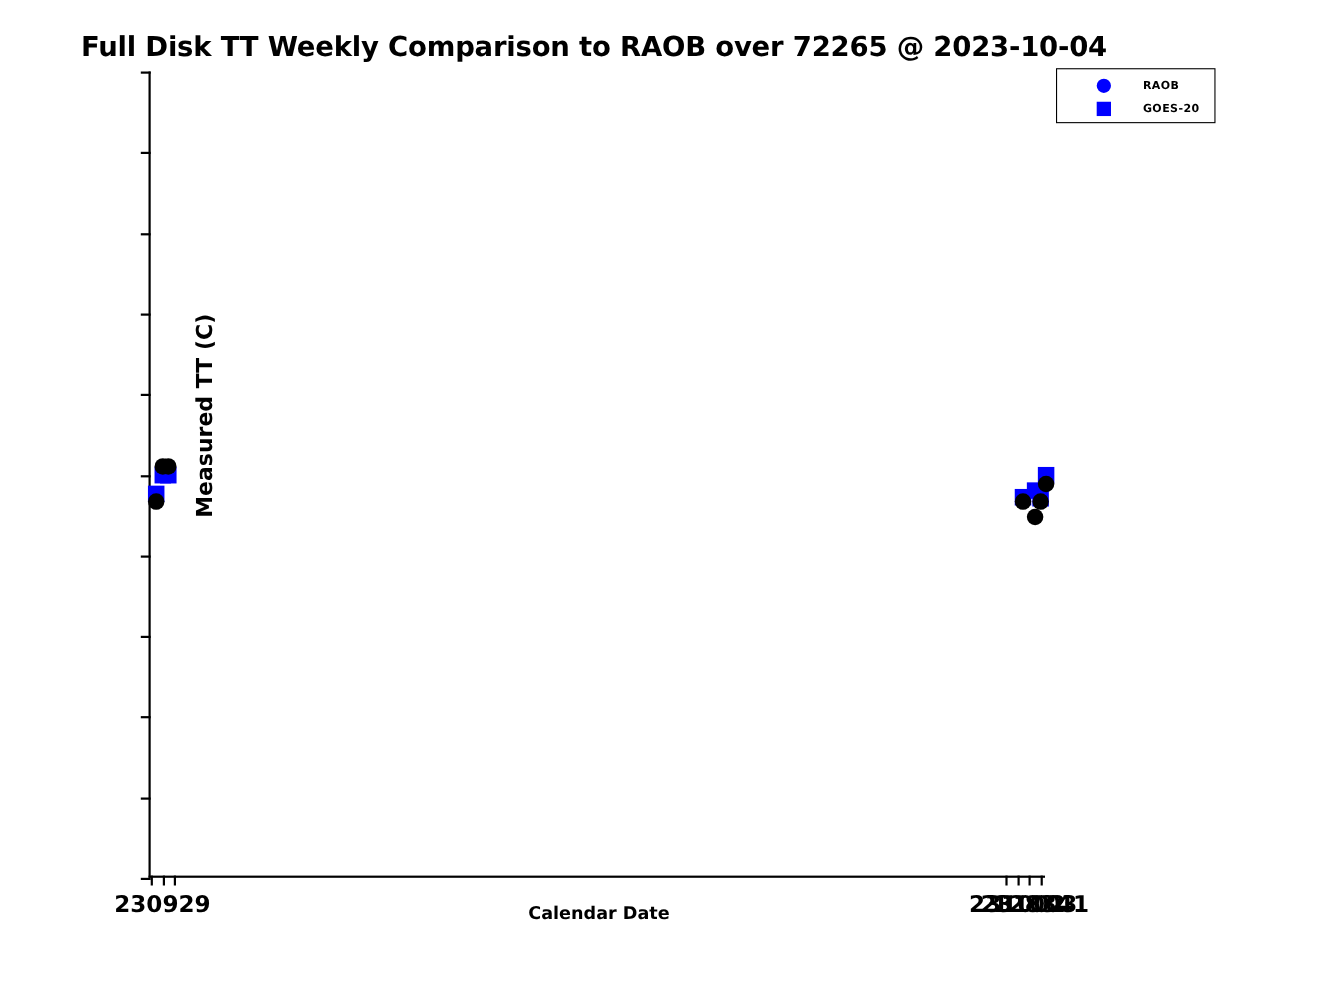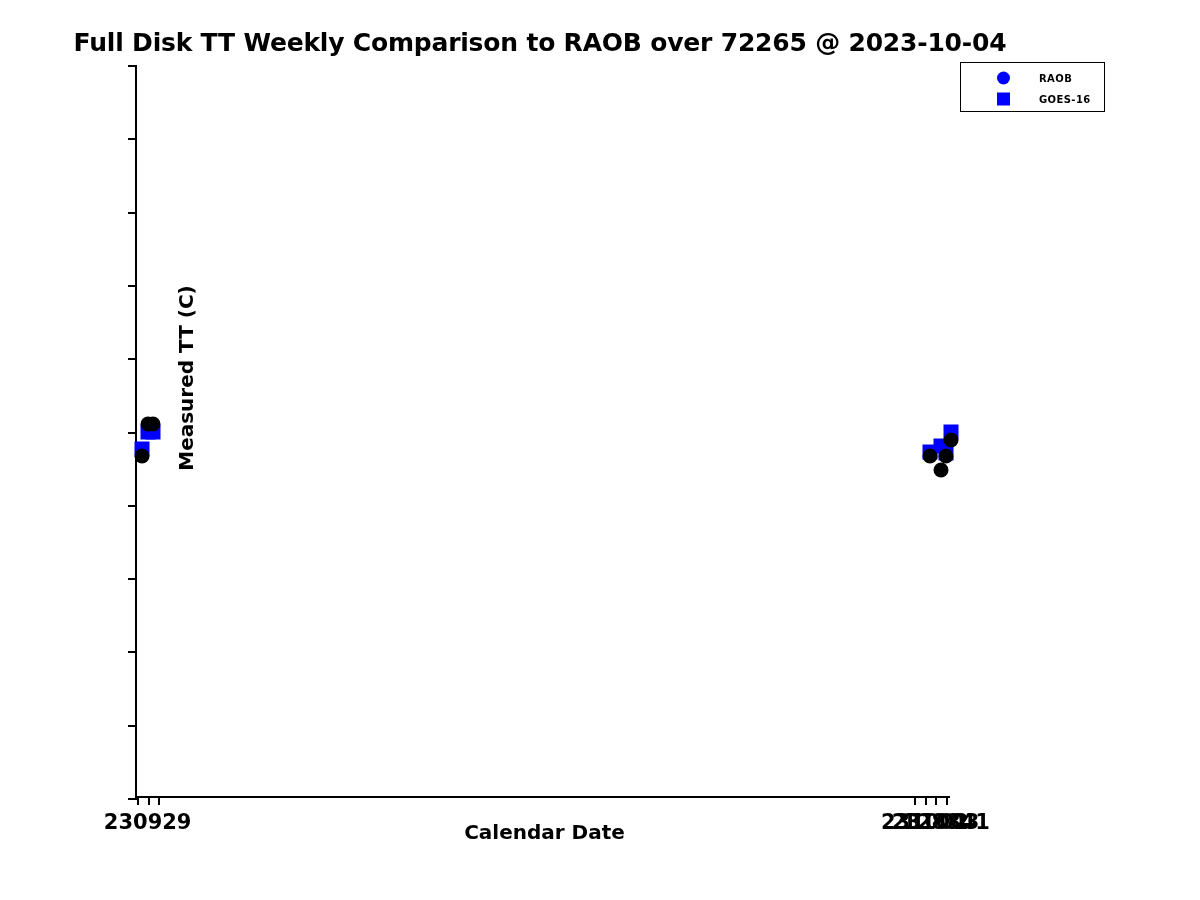--- a/index.html
+++ b/index.html
@@ -31,21 +31,21 @@
     font-size:21px;font-weight:bold;color:#000;transform:translateX(-50%);
   }
 
   #ylabel{
     position:absolute;left:-318px;top:301px;width:733px;
     text-align:center;font-size:20px;font-weight:bold;color:#000;
     transform:rotate(-90deg);transform-origin:center center;
   }
   #xlabel{
     position:absolute;left:0;top:755px;width:815px;text-align:center;
-    font-size:20px;font-weight:bold;color:#000;
+    font-size:16px;font-weight:bold;color:#000;
   }
 
   .pt{position:absolute;}
   .pt.raob{
     width:15px;height:15px;border-radius:50%;background:#000000;
     transform:translate(-50%,-50%);
   }
   .pt.goes{
     width:15px;height:15px;background:#0000FF;
     transform:translate(-50%,-50%);
@@ -115,17 +115,17 @@
       <div class="xtick-label" style="left: 809.144px; top: 745px;">128341</div>
     </div>
 
   <div id="legend">
       <div class="legend-row" style="top: 4px;">
         <div class="legend-swatch circle"></div>
         <div class="legend-text">RAOB</div>
       </div>
       <div class="legend-row" style="top: 25px;">
         <div class="legend-swatch square"></div>
-        <div class="legend-text">GOES-16</div>
+        <div class="legend-text">GOES-20</div>
       </div>
     </div>
 
 </div>
 
 </body></html>

